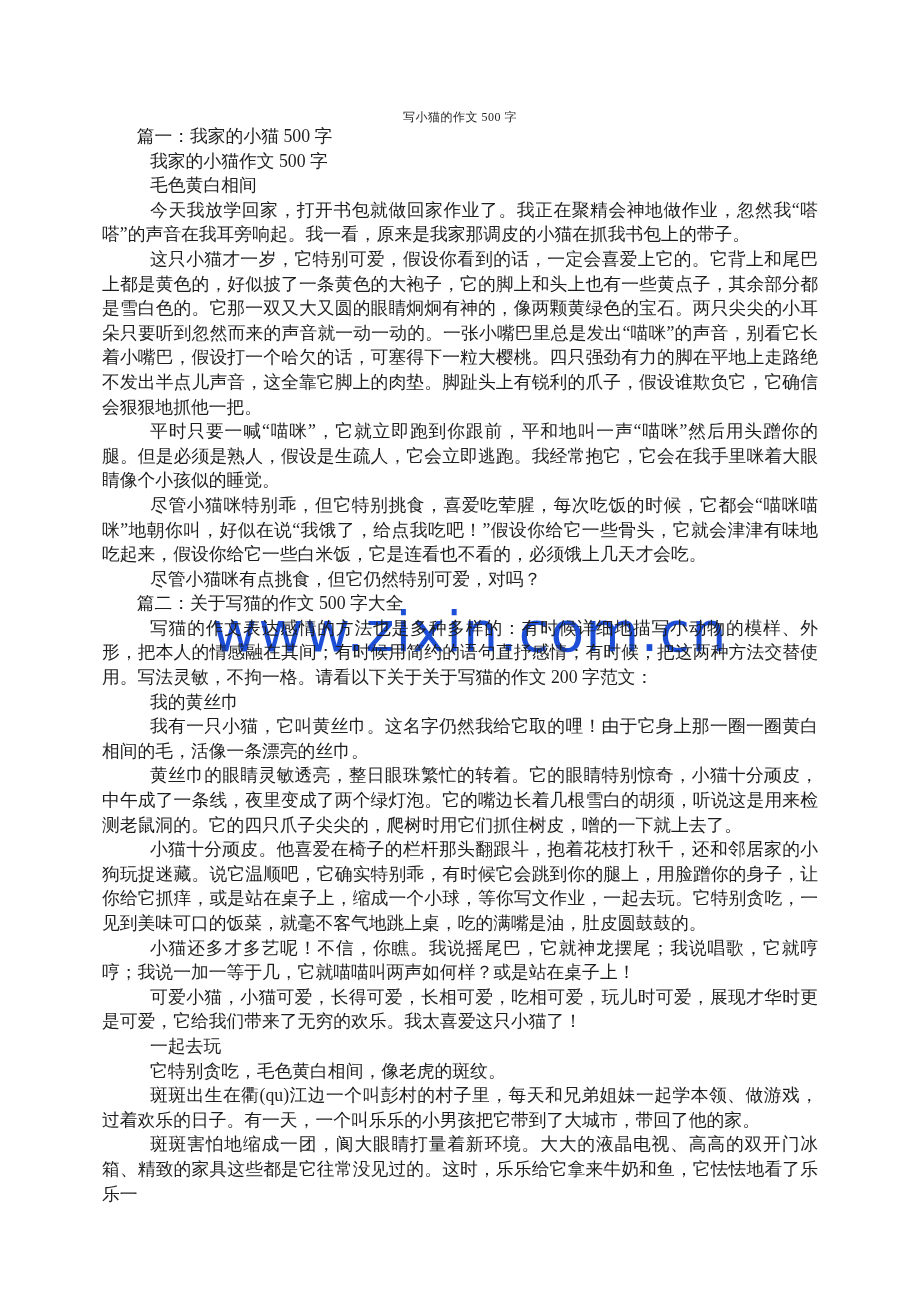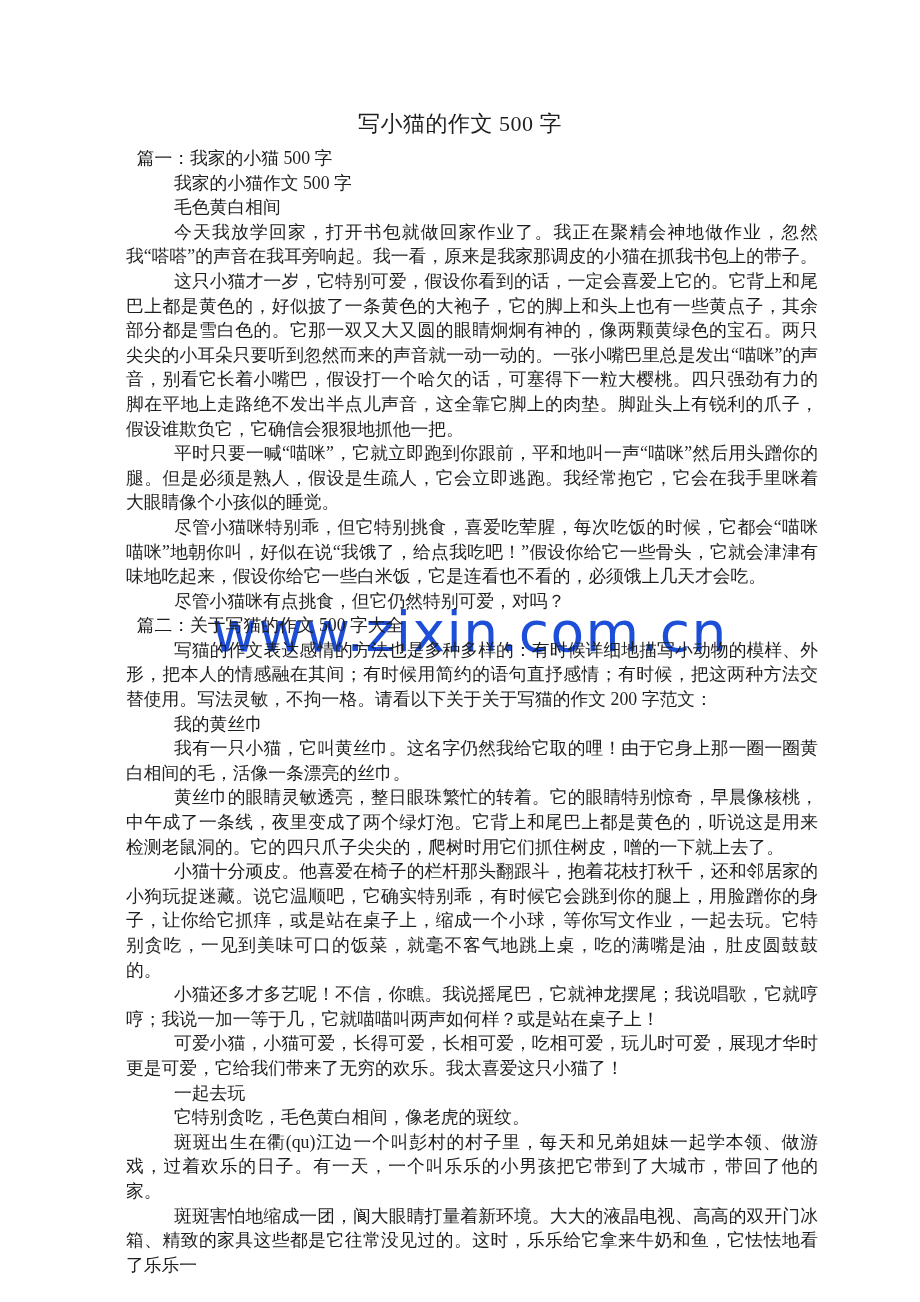--- a/index.html
+++ b/index.html
@@ -15,42 +15,42 @@
     overflow: hidden;
     color: #1e1e1e;
     font-family: "Liberation Serif", "DejaVu Serif", serif;
   }
   .doc-title {
     position: absolute;
     top: 109px;
     left: 102px;
     width: 716px;
     text-align: center;
-    font-size: 22px;
+    font-size: 12px;
     font-weight: 400;
     letter-spacing: 0.5px;
     z-index: 1;
     margin: 0;
   }
   .content {
     position: absolute;
-    top: 146px;
+    top: 124px;
     left: 102px;
     width: 716px;
     font-size: 17.8px;
     line-height: 24.6px;
     text-align: justify;
     z-index: 1;
   }
   p.para {
     margin: 0;
     padding: 0;
   }
   .para.h { text-indent: 1.95em; }
-  .para.p { text-indent: 2.7em; margin-left: 24px; }
+  .para.p { text-indent: 2.7em; }
   .watermark {
     position: absolute;
     top: 600px;
     left: 212px;
     z-index: 0;
     font-family: "DejaVu Sans", "Liberation Sans", sans-serif;
     font-size: 55px;
     font-weight: 400;
     letter-spacing: 1.5px;
     color: #1d4ed8;
@@ -72,21 +72,21 @@
       <p class="para p">毛色黄白相间</p>
       <p class="para p">今天我放学回家，打开书包就做回家作业了。我正在聚精会神地做作业，忽然我“嗒嗒”的声音在我耳旁响起。我一看，原来是我家那调皮的小猫在抓我书包上的带子。</p>
       <p class="para p">这只小猫才一岁，它特别可爱，假设你看到的话，一定会喜爱上它的。它背上和尾巴上都是黄色的，好似披了一条黄色的大袍子，它的脚上和头上也有一些黄点子，其余部分都是雪白色的。它那一双又大又圆的眼睛炯炯有神的，像两颗黄绿色的宝石。两只尖尖的小耳朵只要听到忽然而来的声音就一动一动的。一张小嘴巴里总是发出“喵咪”的声音，别看它长着小嘴巴，假设打一个哈欠的话，可塞得下一粒大樱桃。四只强劲有力的脚在平地上走路绝不发出半点儿声音，这全靠它脚上的肉垫。脚趾头上有锐利的爪子，假设谁欺负它，它确信会狠狠地抓他一把。</p>
       <p class="para p">平时只要一喊“喵咪”，它就立即跑到你跟前，平和地叫一声“喵咪”然后用头蹭你的腿。但是必须是熟人，假设是生疏人，它会立即逃跑。我经常抱它，它会在我手里咪着大眼睛像个小孩似的睡觉。</p>
       <p class="para p">尽管小猫咪特别乖，但它特别挑食，喜爱吃荤腥，每次吃饭的时候，它都会“喵咪喵咪”地朝你叫，好似在说“我饿了，给点我吃吧！”假设你给它一些骨头，它就会津津有味地吃起来，假设你给它一些白米饭，它是连看也不看的，必须饿上几天才会吃。</p>
       <p class="para p">尽管小猫咪有点挑食，但它仍然特别可爱，对吗？</p>
       <p class="para h">篇二：关于写猫的作文 500 字大全</p>
       <p class="para p">写猫的作文表达感情的方法也是多种多样的：有时候详细地描写小动物的模样、外形，把本人的情感融在其间；有时候用简约的语句直抒感情；有时候，把这两种方法交替使用。写法灵敏，不拘一格。请看以下关于关于写猫的作文 200 字范文：</p>
       <p class="para p">我的黄丝巾</p>
       <p class="para p">我有一只小猫，它叫黄丝巾。这名字仍然我给它取的哩！由于它身上那一圈一圈黄白相间的毛，活像一条漂亮的丝巾。</p>
-      <p class="para p">黄丝巾的眼睛灵敏透亮，整日眼珠繁忙的转着。它的眼睛特别惊奇，早晨像核桃，中午成了一条线，夜里变成了两个绿灯泡。它背上和尾巴上都是黄色的，听说这是用来检测老鼠洞的。它的四只爪子尖尖的，爬树时用它们抓住树皮，噌的一下就上去了。</p>
+      <p class="para p">黄丝巾的眼睛灵敏透亮，整日眼珠繁忙的转着。它的眼睛特别惊奇，小猫十分顽皮，中午成了一条线，夜里变成了两个绿灯泡。它的嘴边长着几根雪白的胡须，听说这是用来检测老鼠洞的。它的四只爪子尖尖的，爬树时用它们抓住树皮，噌的一下就上去了。</p>
       <p class="para p">小猫十分顽皮。他喜爱在椅子的栏杆那头翻跟斗，抱着花枝打秋千，还和邻居家的小狗玩捉迷藏。说它温顺吧，它确实特别乖，有时候它会跳到你的腿上，用脸蹭你的身子，让你给它抓痒，或是站在桌子上，缩成一个小球，等你写文作业，一起去玩。它特别贪吃，一见到美味可口的饭菜，就毫不客气地跳上桌，吃的满嘴是油，肚皮圆鼓鼓的。</p>
       <p class="para p">小猫还多才多艺呢！不信，你瞧。我说摇尾巴，它就神龙摆尾；我说唱歌，它就哼哼；我说一加一等于几，它就喵喵叫两声如何样？或是站在桌子上！</p>
       <p class="para p">可爱小猫，小猫可爱，长得可爱，长相可爱，吃相可爱，玩儿时可爱，展现才华时更是可爱，它给我们带来了无穷的欢乐。我太喜爱这只小猫了！</p>
       <p class="para p">一起去玩</p>
       <p class="para p">它特别贪吃，毛色黄白相间，像老虎的斑纹。</p>
       <p class="para p">斑斑出生在衢(qu)江边一个叫彭村的村子里，每天和兄弟姐妹一起学本领、做游戏，过着欢乐的日子。有一天，一个叫乐乐的小男孩把它带到了大城市，带回了他的家。</p>
       <p class="para p">斑斑害怕地缩成一团，阆大眼睛打量着新环境。大大的液晶电视、高高的双开门冰箱、精致的家具这些都是它往常没见过的。这时，乐乐给它拿来牛奶和鱼，它怯怯地看了乐乐一</p>
     </div>
 </div>
 

